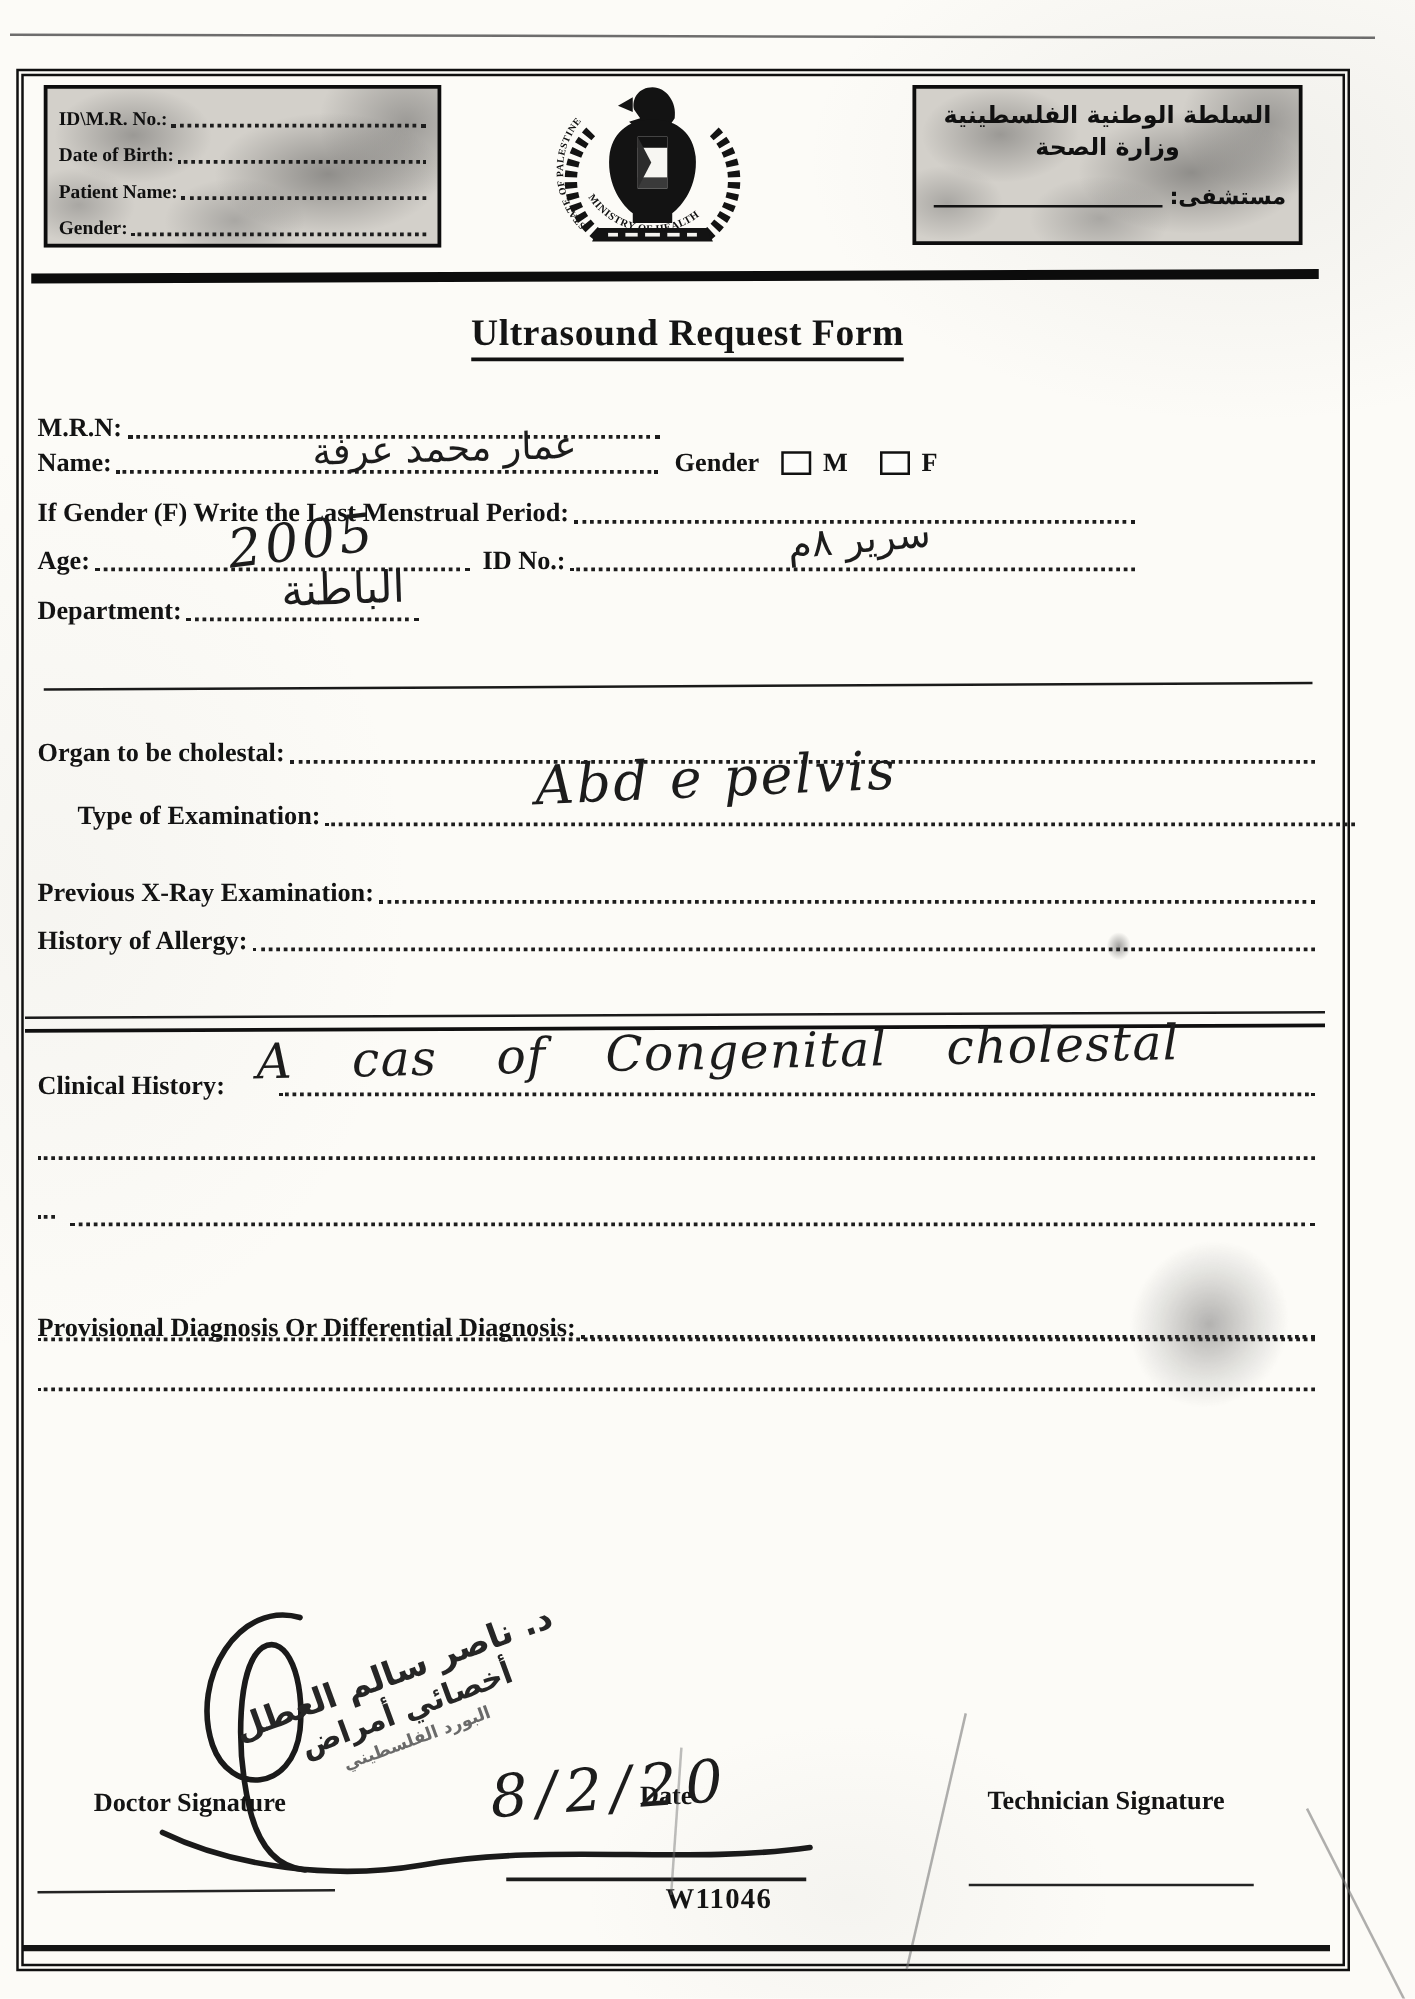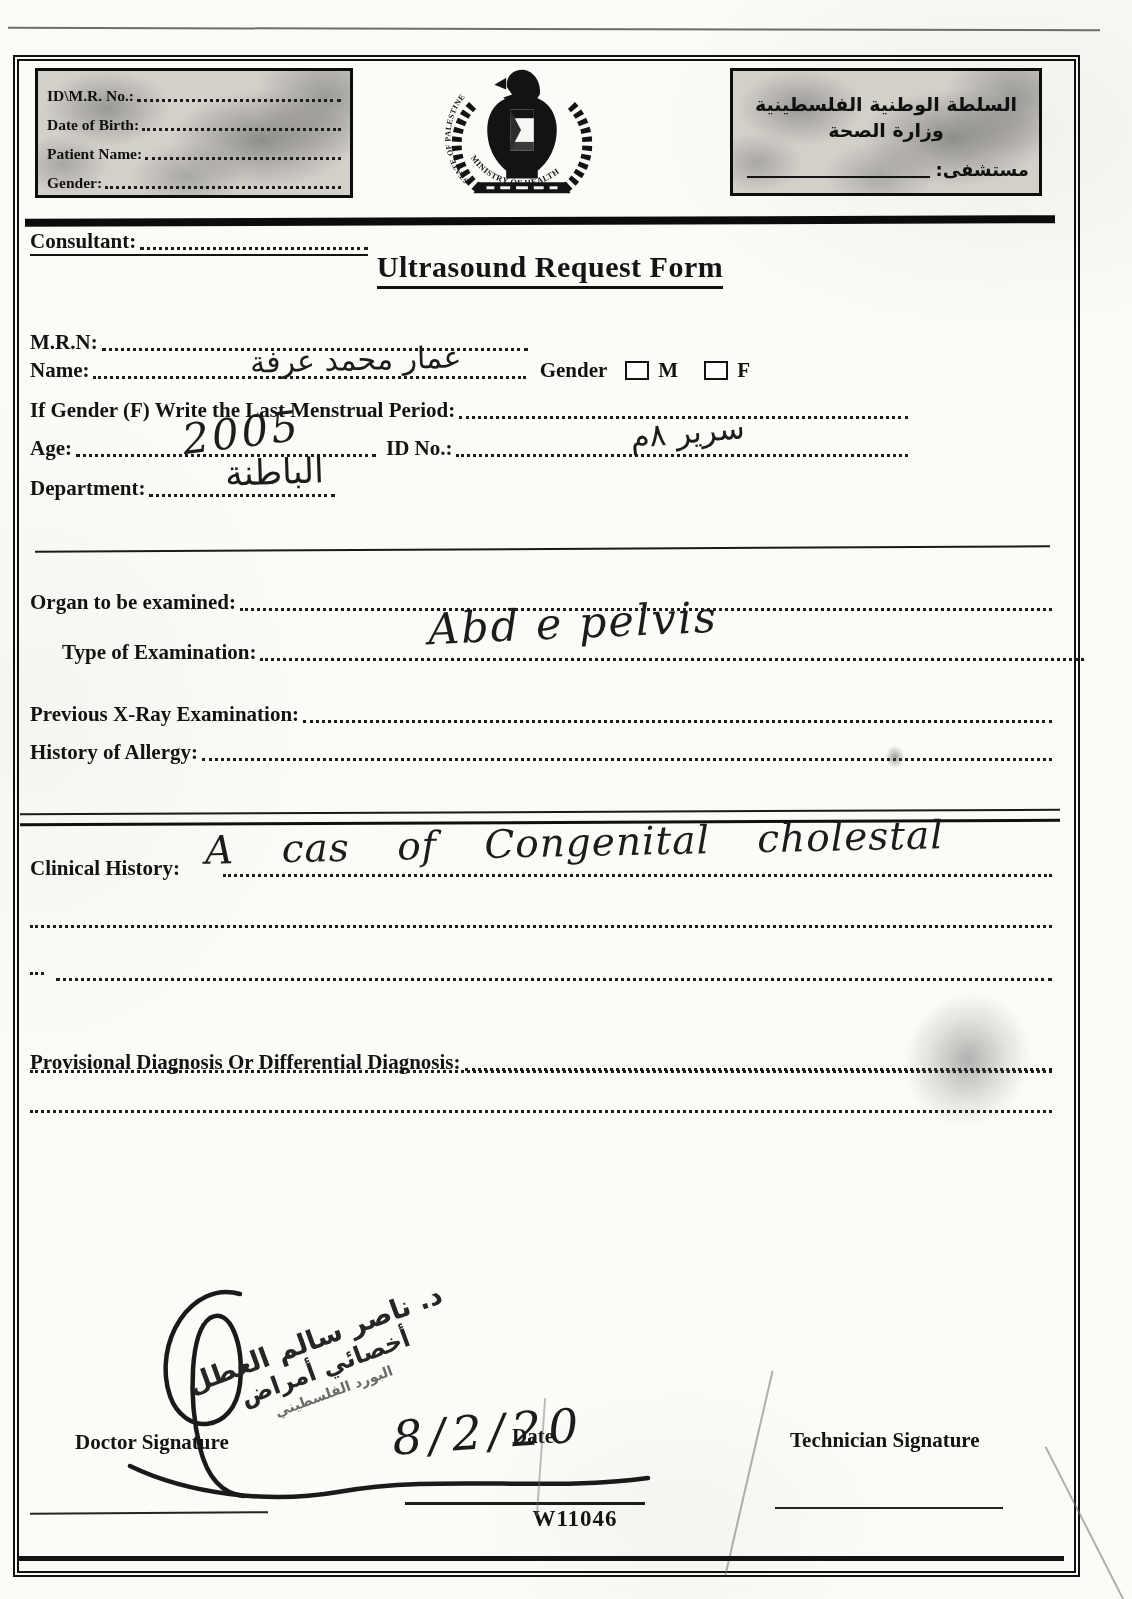--- a/index.html
+++ b/index.html
@@ -28,21 +28,21 @@
       radial-gradient(130px 70px at 72% 55%, rgba(60,60,60,.45), transparent 70%),
       radial-gradient(75px 45px at 48% 85%, rgba(100,100,100,.38), transparent 75%),
       radial-gradient(100px 85px at 92% 22%, rgba(80,80,80,.42), transparent 70%),
       radial-gradient(60px 40px at 8% 75%, rgba(90,90,90,.35), transparent 75%),
       #d3d0ca;
   }
   #patient-box{left:35px;top:68px;width:318px;height:130px;border:3px solid #0d0d0d;padding:5px 9px;box-sizing:border-box;}
   #patient-box .prow{display:flex;align-items:flex-end;height:29px;font-weight:bold;font-size:15.5px;color:#101010;}
   #patient-box .dots{margin:0 0 3px 3px;}
   #emblem{left:443px;top:60px;width:158px;height:148px;}
-  #authority-box{left:730px;top:68px;width:312px;height:128px;border:3px solid #0d0d0d;padding:20px 10px;box-sizing:border-box;
+  #authority-box{left:730px;top:68px;width:312px;height:128px;border:3px solid #0d0d0d;padding:8px 10px;box-sizing:border-box;
     font-family:"DejaVu Sans", sans-serif;font-weight:bold;color:#101010;}
   #authority-box .ar1{text-align:center;font-size:19px;margin-top:2px;}
   #authority-box .ar2{text-align:center;font-size:19px;margin-top:4px;}
   #authority-box .hosp{display:flex;direction:rtl;align-items:flex-end;margin-top:18px;font-size:18px;text-align:right;}
   #authority-box .hosp .uline{flex:1;border-bottom:2.5px solid #141414;margin:0 6px 2px 4px;}
   
   .frow{position:absolute;display:flex;align-items:flex-end;font-weight:bold;font-size:21px;color:#131313;white-space:nowrap;}
   .dots{flex:1;border-bottom:3px dotted #1d1d1d;margin:0 0 4px 4px;min-width:20px;}
   .dots.fix{flex:none;}
   .dotline{position:absolute;border-top:3px dotted #1d1d1d;}
@@ -169,24 +169,20 @@
     <div class="ar1">السلطة الوطنية الفلسطينية</div>
     <div class="ar2">وزارة الصحة</div>
     <div class="hosp">
       <span>مستشفى:</span>
       <span class="uline"></span>
     </div>
   </div>
 
   <div class="abs" id="blackbar"></div>
 
-  <div class="frow" id="row-consultant">
-    <span>Consultant:</span>
-    <span class="dots"></span>
-  </div>
   <div class="abs" id="title-wrap">
     <span class="t">Ultrasound Request Form</span>
   </div>
 
   <div class="frow" id="row-mrn">
     <span>M.R.N:</span>
     <span class="dots"></span>
   </div>
 
   <div class="frow" id="row-name">
@@ -216,21 +212,21 @@
 
   <div class="frow" id="row-dept">
     <span>Department:</span>
     <span class="dots"></span>
   </div>
   <div class="hw-ar" id="hw-dept">الباطنة</div>
 
   <div class="abs" id="divider1"></div>
 
   <div class="frow" id="row-organ">
-    <span>Organ to be examined:</span>
+    <span>Organ to be cholestal:</span>
     <span class="dots"></span>
   </div>
 
   <div class="frow" id="row-type">
     <span>Type of Examination:</span>
     <span class="dots"></span>
   </div>
   <div class="hw" id="hw-type">Abd e pelvis</div>
 
   <div class="frow" id="row-allergy">

